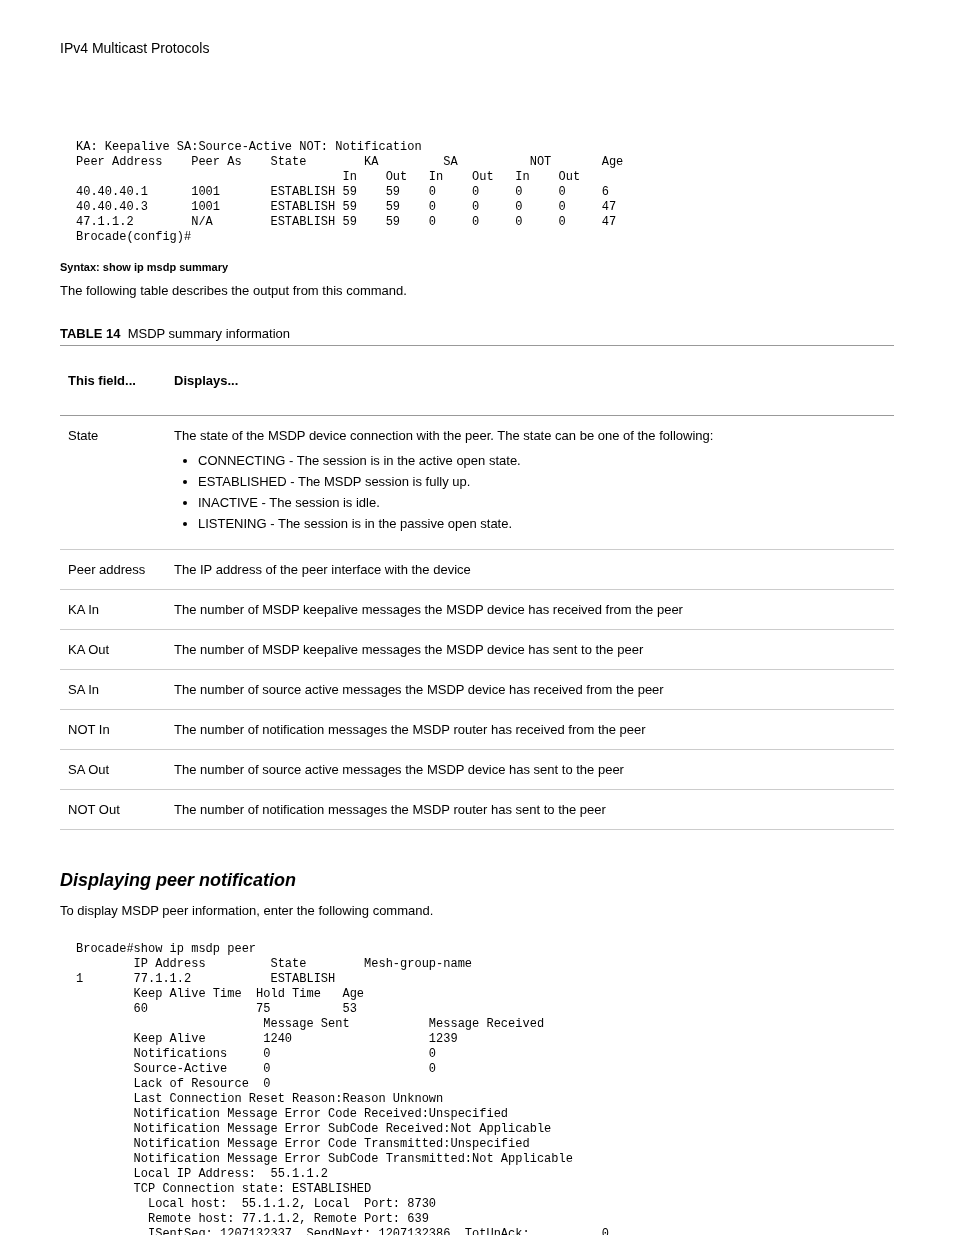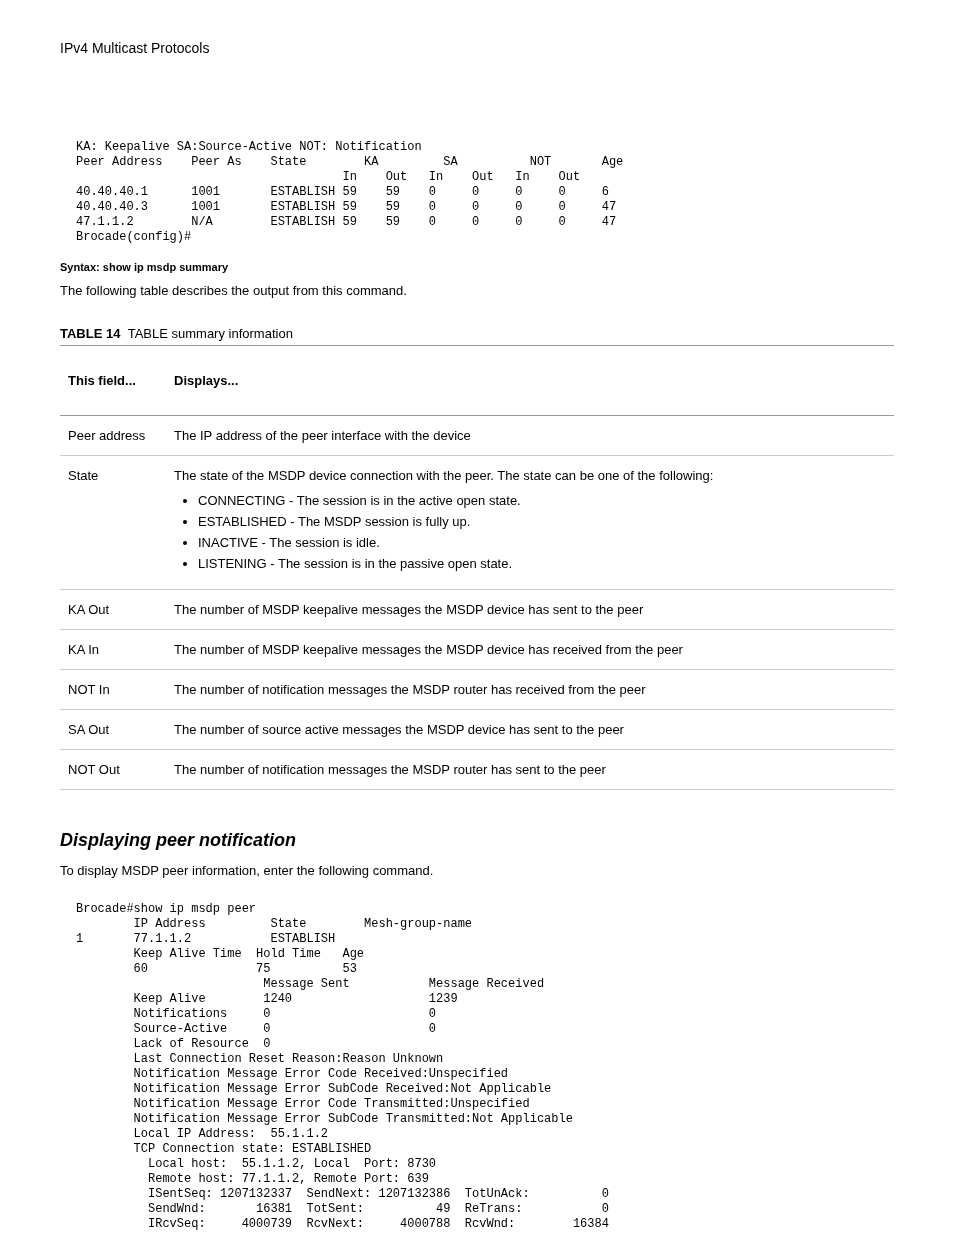--- a/index.html
+++ b/index.html
@@ -92,51 +92,55 @@
 Brocade(config)#</div>
 
 <div class="syntax-line">
   <span>Syntax:</span>
   <span>show ip msdp summary</span>
 </div>
 
 <div class="body-text">The following table describes the output from this command.</div>
 
 <div class="table-title">
-  <b>TABLE 14</b>&nbsp;&nbsp;<span>TABLE summary information</span>
+  <b>TABLE 14</b>&nbsp;&nbsp;<span>MSDP summary information</span>
 </div>
 
 <table class="msdp">
   <thead>
     <tr>
       <th>This field...</th>
       <th>Displays...</th>
     </tr>
   </thead>
   <tbody>
       <tr>
-        <td>Peer address</td>
-        <td>The IP address of the peer interface with the device</td>
-      </tr>
-      <tr>
         <td>State</td>
         <td>The state of the MSDP device connection with the peer. The state can be one of the following:<ul>
             <li>CONNECTING - The session is in the active open state.</li>
             <li>ESTABLISHED - The MSDP session is fully up.</li>
             <li>INACTIVE - The session is idle.</li>
             <li>LISTENING - The session is in the passive open state.</li>
           </ul></td>
       </tr>
       <tr>
+        <td>Peer address</td>
+        <td>The IP address of the peer interface with the device</td>
+      </tr>
+      <tr>
+        <td>KA In</td>
+        <td>The number of MSDP keepalive messages the MSDP device has received from the peer</td>
+      </tr>
+      <tr>
         <td>KA Out</td>
         <td>The number of MSDP keepalive messages the MSDP device has sent to the peer</td>
       </tr>
       <tr>
-        <td>KA In</td>
-        <td>The number of MSDP keepalive messages the MSDP device has received from the peer</td>
+        <td>SA In</td>
+        <td>The number of source active messages the MSDP device has received from the peer</td>
       </tr>
       <tr>
         <td>NOT In</td>
         <td>The number of notification messages the MSDP router has received from the peer</td>
       </tr>
       <tr>
         <td>SA Out</td>
         <td>The number of source active messages the MSDP device has sent to the peer</td>
       </tr>
       <tr>

